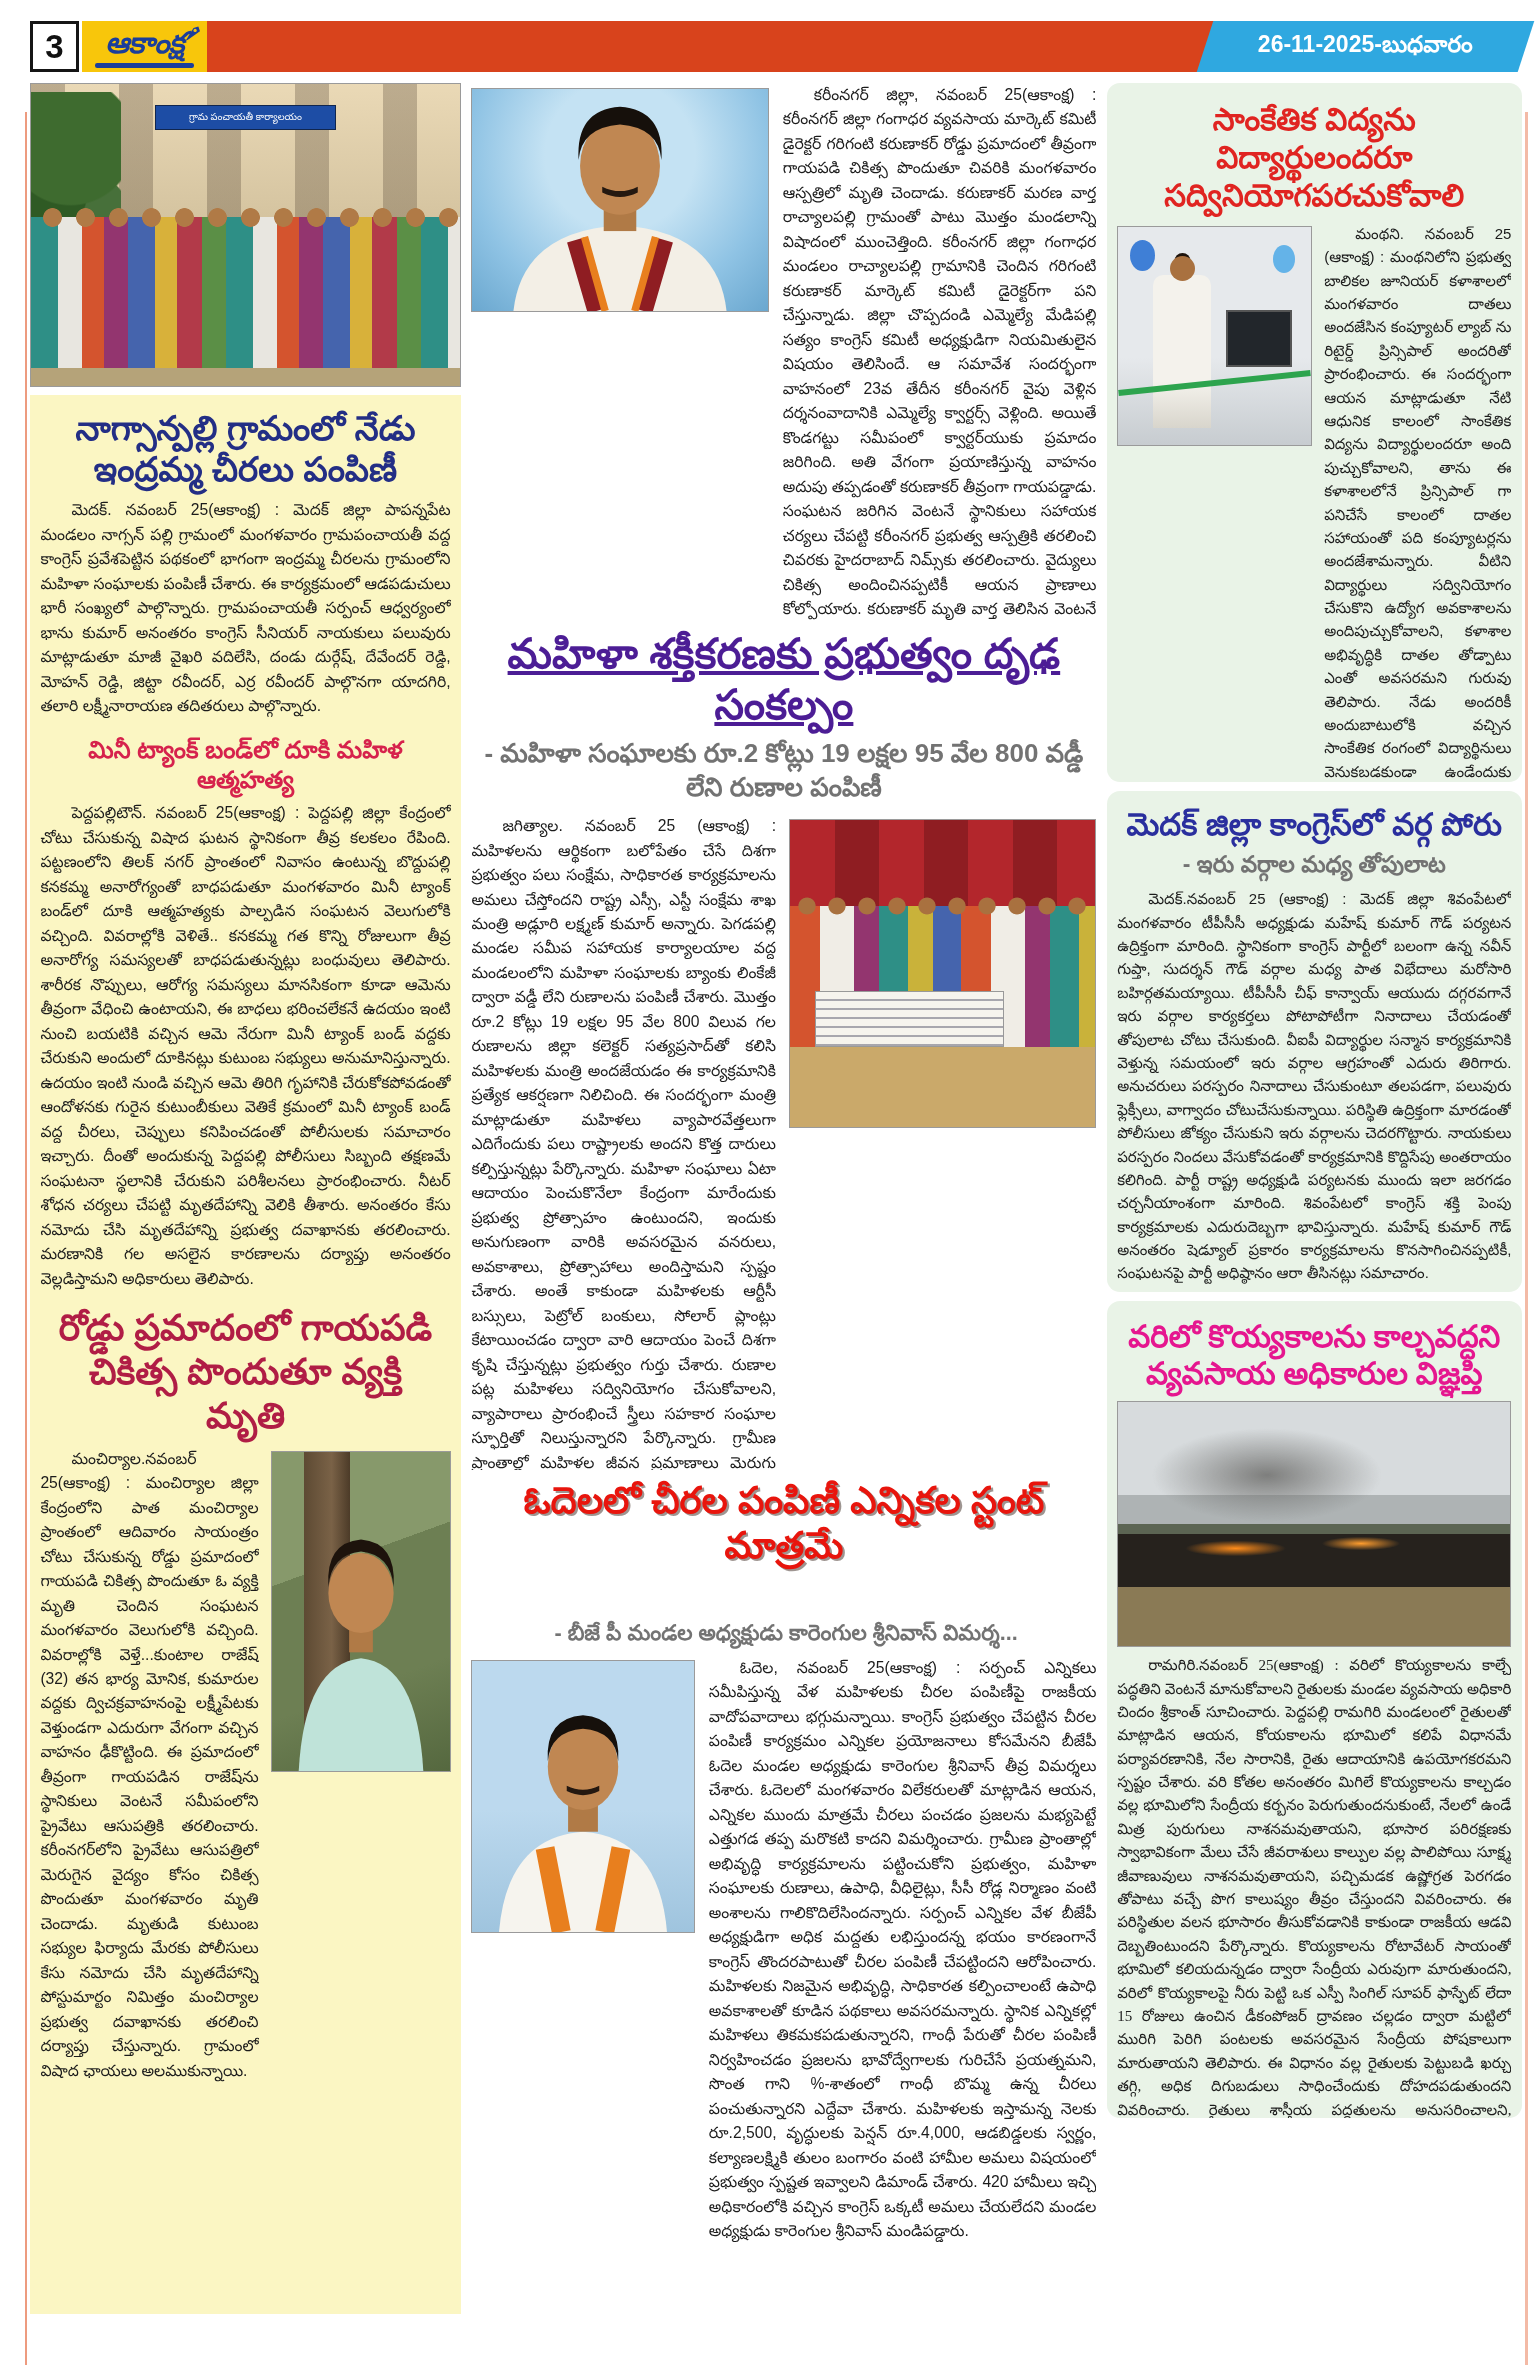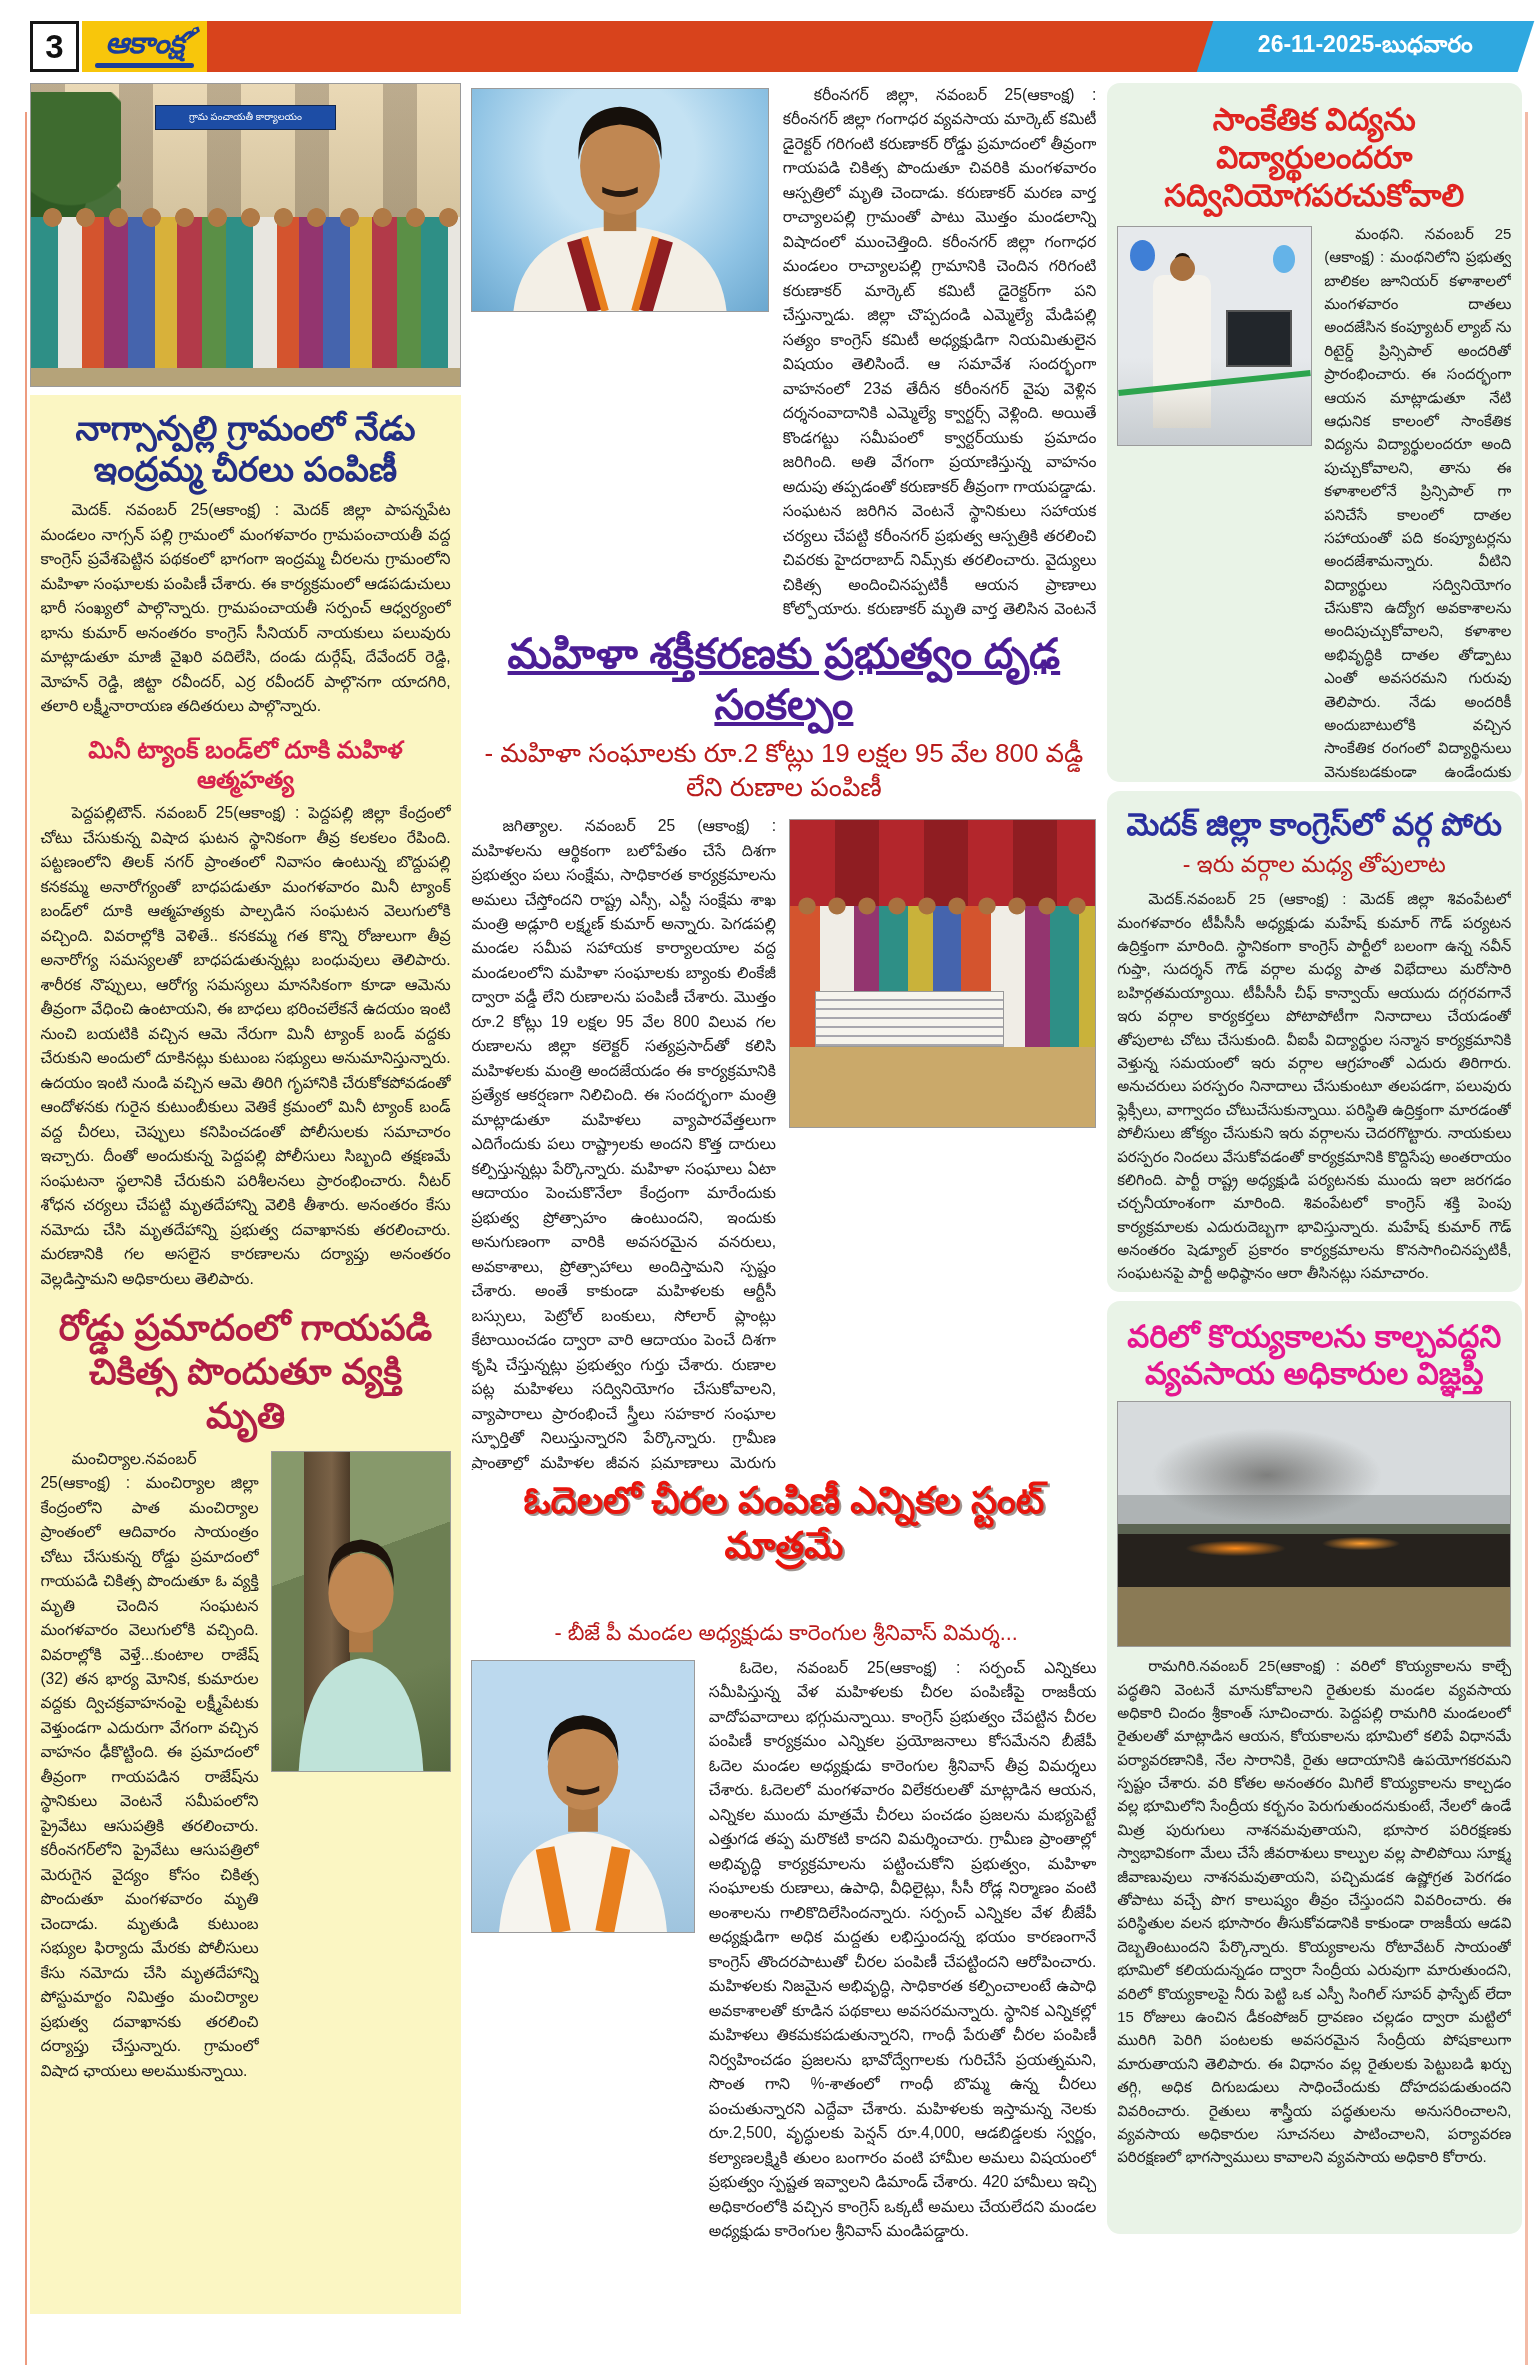--- a/index.html
+++ b/index.html
@@ -44,30 +44,30 @@
   .hl { font-weight:bold; text-align:center; line-height:1.22; overflow:hidden; }
   .hl-magenta { color:#8e2486; font-size:39px; padding:10.4px 0 7.5px; }
   .hl-navy    { color:#232e85; font-size:34px; padding:12px 4.5px 7.5px; }
   .hl-crimson { color:#d6224c; font-size:24px; padding:12px 4.5px 7.5px; }
   .hl-darkred { color:#b01d45; font-size:36px; padding:10.4px 4.5px 9px; }
   .hl-blue    { color:#4c1d95; font-size:42px; padding:7.5px 0 4.5px;text-decoration:underline; }
   .hl-redright{ color:#e02421; font-size:31px; padding:10.4px 3px 7.5px; }
   .hl-blueright{ color:#2a2f9e; font-size:31px; padding:7.5px 3px 4.5px; }
   .hl-shadowred { color:#e8150d; font-size:37px; text-shadow:2.2px 2.2px 0 rgba(40,20,10,.45); padding:7.5px 0 4.5px; }
   .hl-pink    { color:#e5168f; font-size:31px; padding:9px 3px 6px; }
-  .subhead { font-weight:normal; color:#b91c1c; text-align:center; line-height:1.3; overflow:hidden; }
+  .subhead { font-weight:bold; color:#737373; text-align:center; line-height:1.3; overflow:hidden; }
   .sub-big   { font-size:26px; padding:3px 0 9px; }
   .sub-mid   { font-size:21.6px; padding:1.5px 0 9px; }
   .sub-right { font-size:23px; padding:1.5px 0 7.5px; }
 
   .yellow-wrap { background:#fbf6c3; padding:1.5px 10.4px 9px; margin-top:7.5px; height:1919px; overflow:hidden; }
   .green-panel { background:#e9f3e7; padding:7.5px 10.4px 9px; overflow:hidden;border-radius:13px; }
   .gp-1 { height:699px; margin-bottom:9px; }
   .gp-2 { height:501px; margin-bottom:9px; }
-  .gp-3 { height:933px; }
+  .gp-3 { height:817px;font-family:Liberation Serif, serif; }
 
   
   .photo { position:relative; overflow:hidden; background:#ccc; border:0.7px solid #9a9a9a; }
 
   .photo-panchayat { width:431px; height:304px; background:#f97316; }
   .pp-building { position:absolute; inset:0 0 52% 0;
     background:
       repeating-linear-gradient(90deg, rgba(70,55,40,.28) 0 34px, rgba(0,0,0,0) 34px 88px),
       linear-gradient(#ead9b6,#d3c29e); }
   .pp-roof { position:absolute; top:0; left:0; right:0; height:19.4px; background:#9c5a35; }

